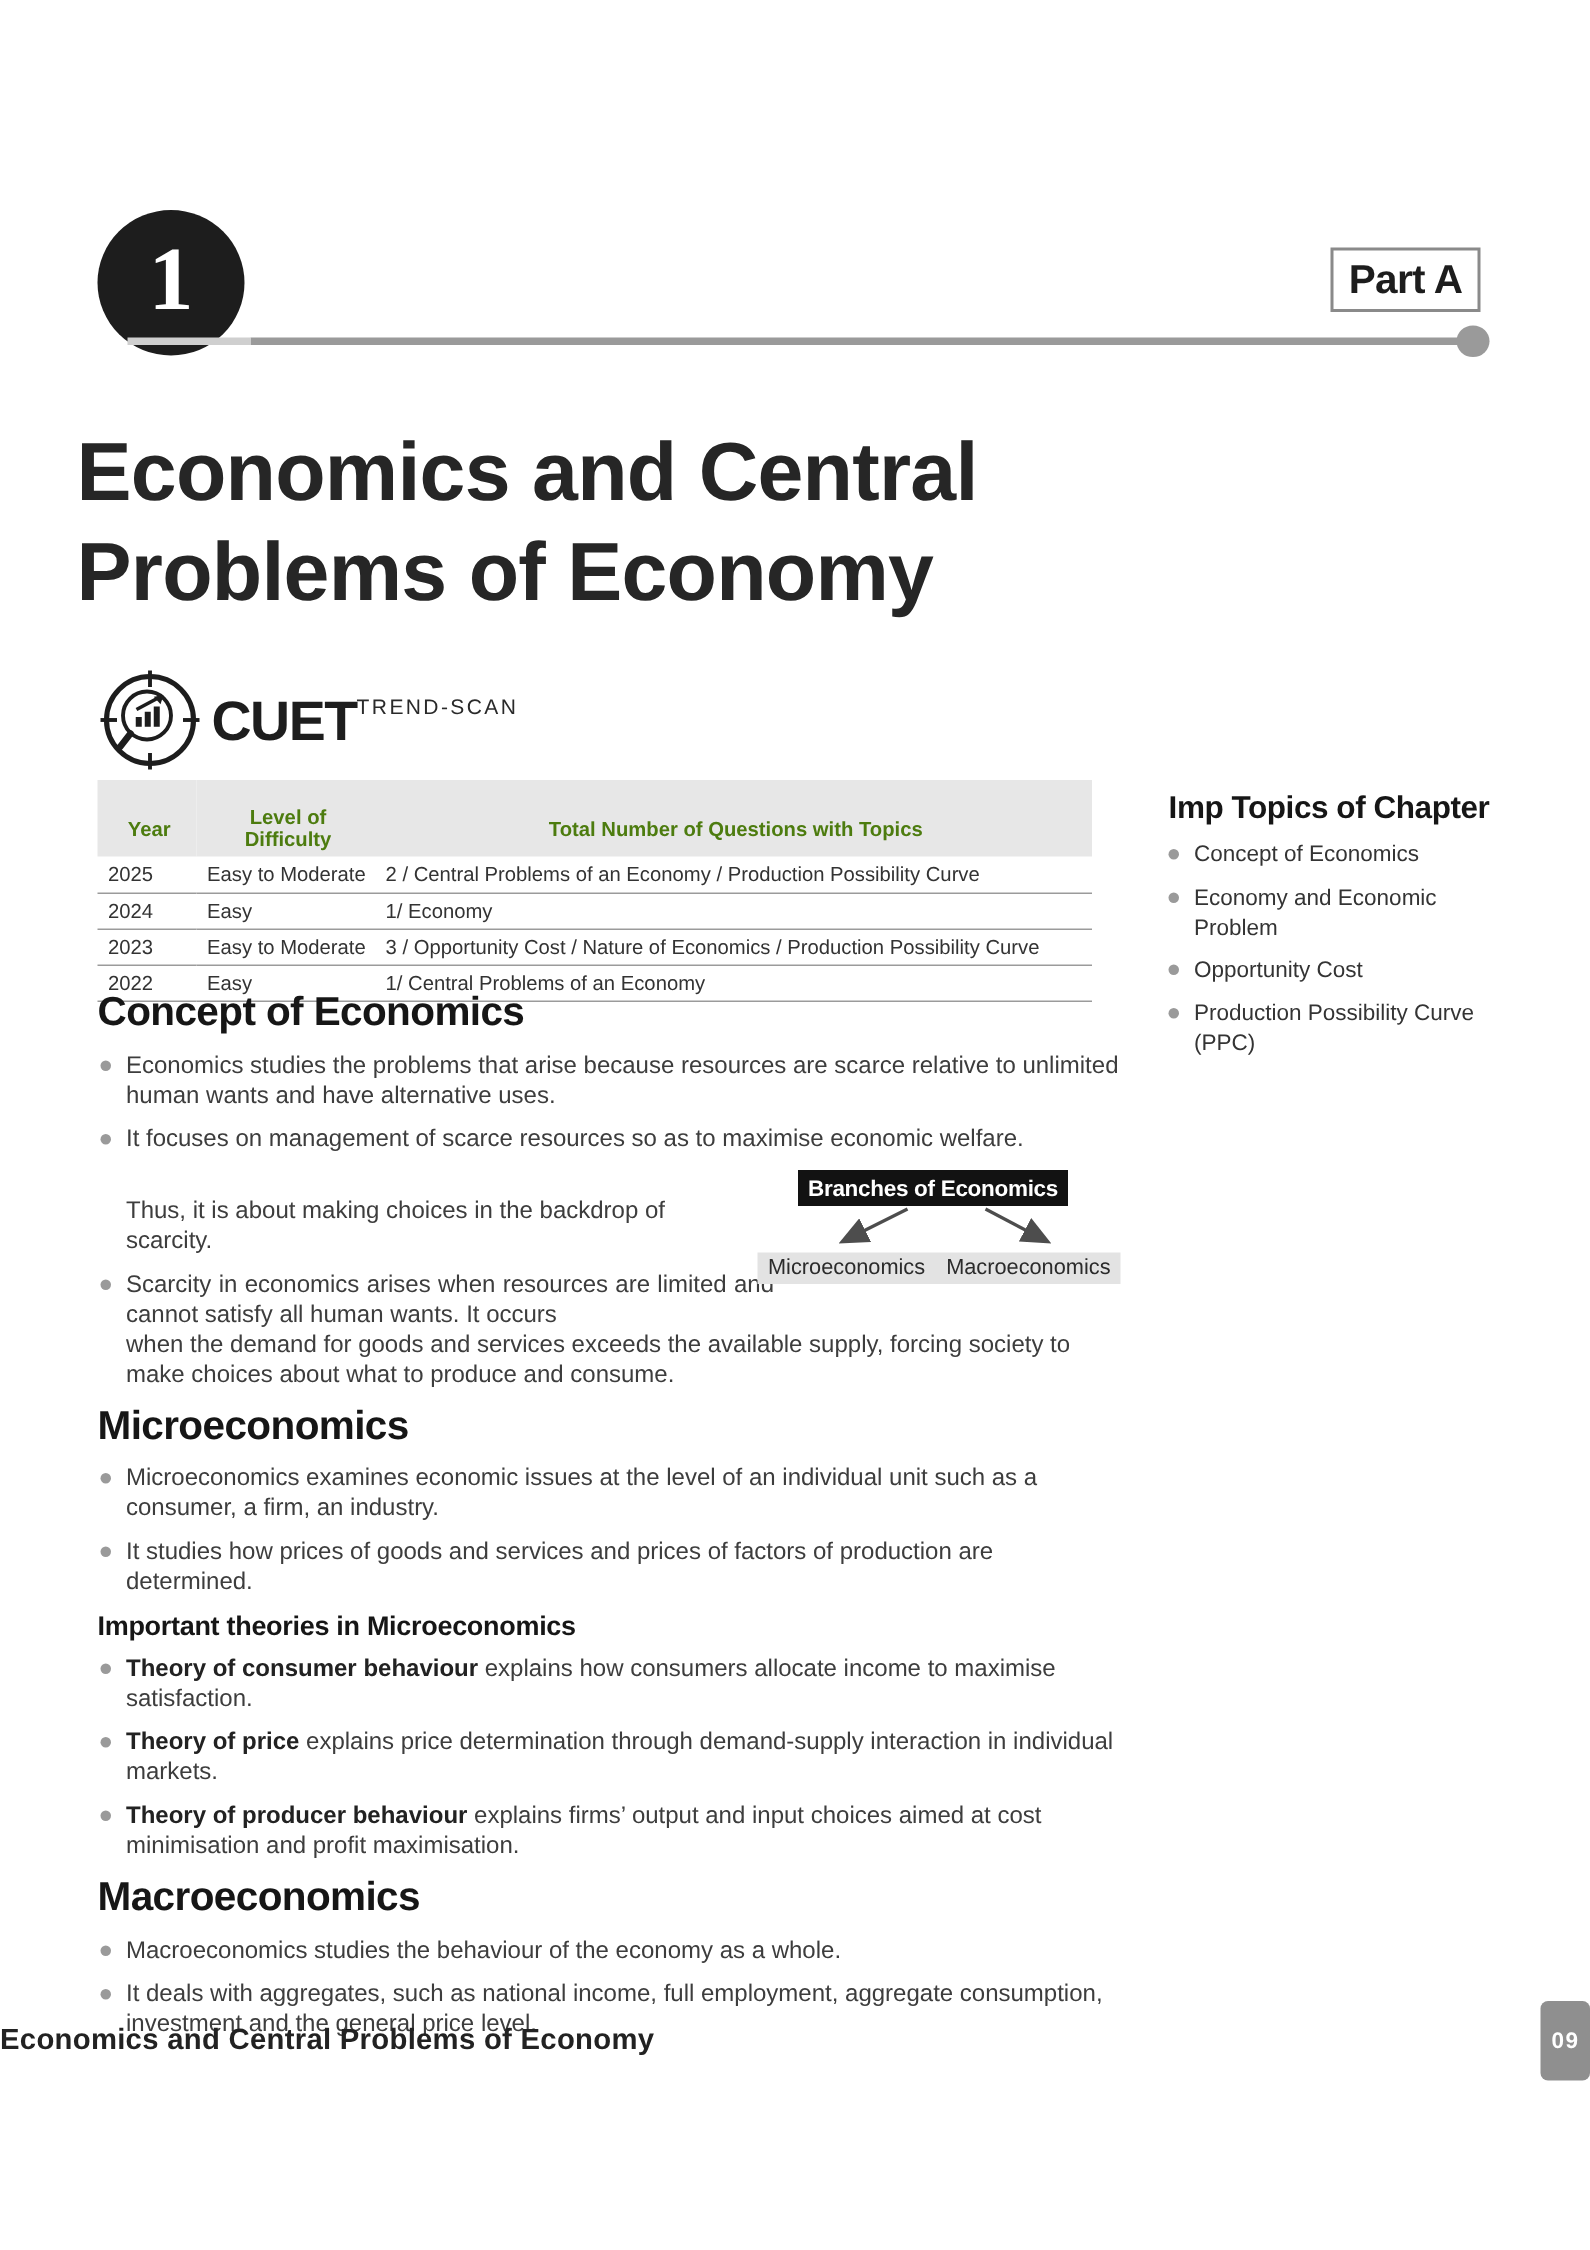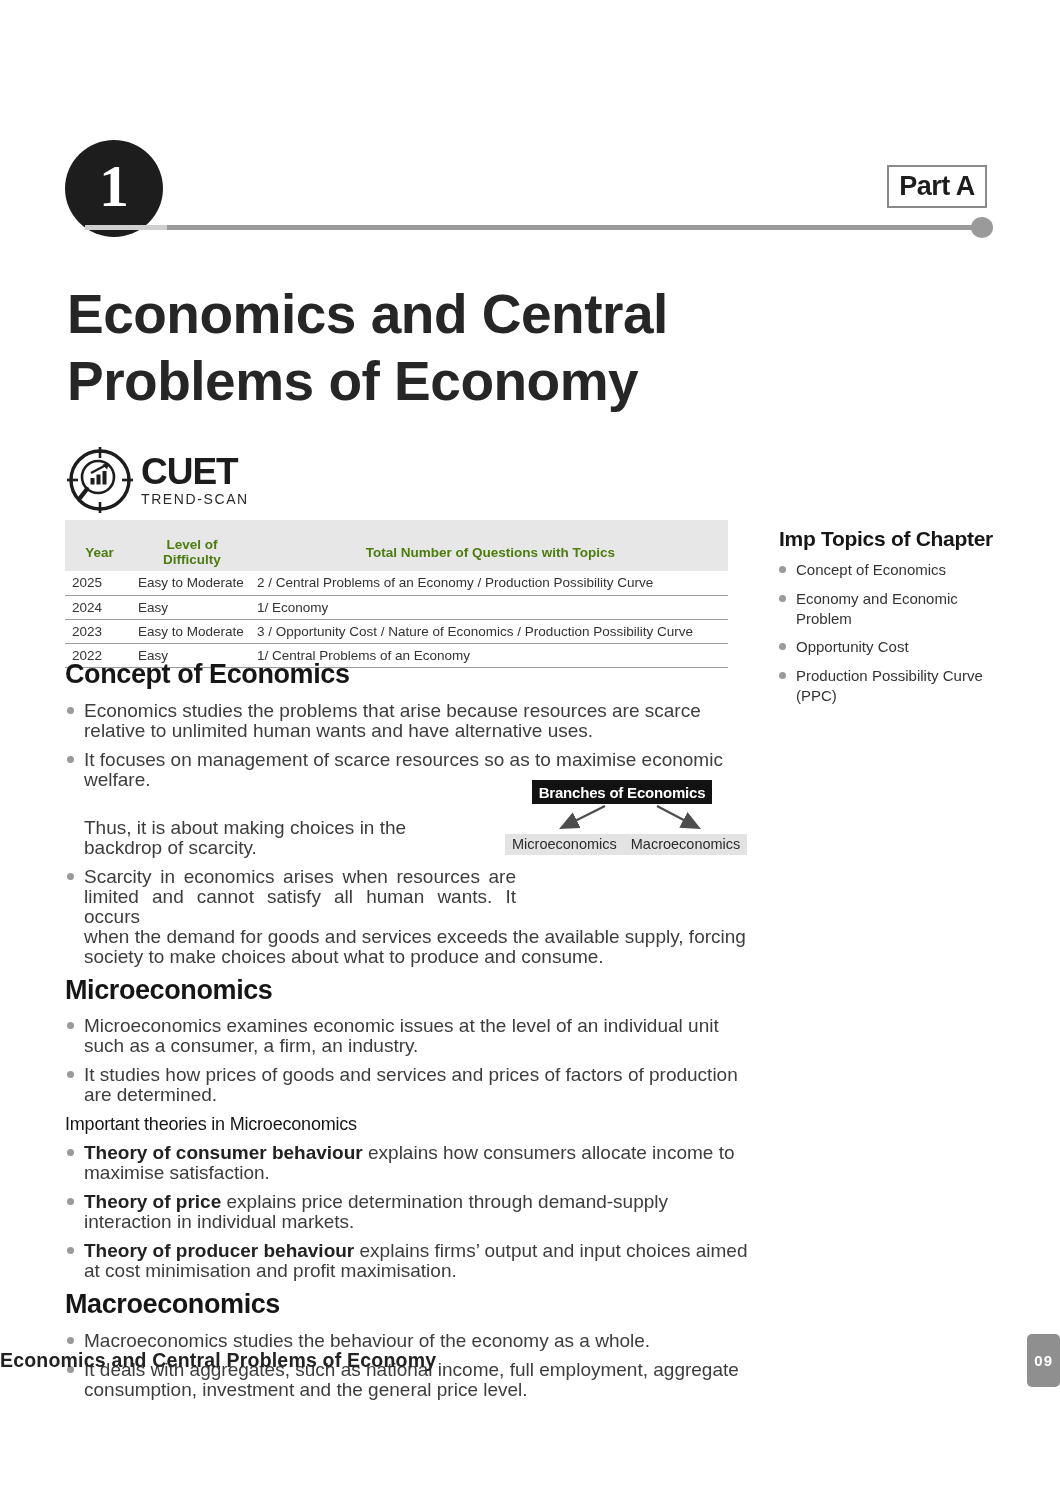--- a/index.html
+++ b/index.html
@@ -32,27 +32,27 @@
   .rule-light{position:absolute;left:85px;top:225px;width:82px;height:5px;background:var(--light-gray);z-index:3;}
   .rule-main{position:absolute;left:167px;top:225px;width:810px;height:5px;background:var(--line-gray);z-index:1;}
   .rule-dot{position:absolute;left:971px;top:217px;width:22px;height:21px;border-radius:50%;background:var(--line-gray);}
   .part-box{
     position:absolute;left:887px;top:165px;width:100px;height:43px;
     border:2px solid #8a8a8a;display:flex;align-items:center;justify-content:center;
     font-size:27px;font-weight:800;color:var(--accent-black);letter-spacing:-0.5px;
   }
   
   .page-title{
-    position:absolute;left:67px;top:281px;width:860px;
+    position:absolute;left:51px;top:281px;width:860px;
     font-size:55px;line-height:1.22;font-weight:900;color:#262626;letter-spacing:-0.5px;
   }
   
   .logo{position:absolute;left:66px;top:446px;display:flex;align-items:center;gap:7px;}
   .logo svg{display:block;}
-  .brand{display:flex;flex-direction:column;justify-content:center;}
+  .brand{display:flex;flex-direction:row;justify-content:center;text-align:center;}
   .brand .name{font-size:37px;font-weight:900;color:var(--accent-black);line-height:1;letter-spacing:-1px;}
   .brand .sub{font-size:14px;font-weight:400;color:#2a2a2a;letter-spacing:1.6px;margin-top:1px;}
   
   .trend-table{
     position:absolute;left:65px;top:520px;width:663px;border-collapse:collapse;table-layout:fixed;
     font-size:13.5px;
   }
   .trend-table th{
     background:var(--table-header-bg);text-align:center;color:#4d7c0f;font-weight:700;
     padding:17px 4px 4px 7px;height:24px;
@@ -62,22 +62,22 @@
   }
   .trend-table col.c1{width:66px;} .trend-table col.c2{width:119px;}
   
   .sidebar{position:absolute;left:777px;top:527px;width:218px;}
   .sidebar h3{font-size:21px;font-weight:800;color:#161616;letter-spacing:-0.3px;margin-bottom:9px;text-align:center;}
   .side-item{display:flex;margin-bottom:9px;font-size:15px;color:#343434;line-height:1.32;}
   .dot{flex:0 0 auto;width:7px;height:7px;border-radius:50%;background:#9a9a9a;margin:6px 10px 0 2px;}
   
   .main{position:absolute;left:65px;top:660px;width:684px;}
   .main h2{font-size:27px;font-weight:800;color:#161616;letter-spacing:-0.4px;margin:0 0 11px 0;line-height:1.1;}
-  .main h4{font-size:18px;font-weight:400;color:#161616;letter-spacing:-0.2px;margin:4px 0 8px 0;}
-  .bullet{display:flex;margin-bottom:9px;font-size:19px;line-height:20px;color:var(--body-text);}
+  .main h4{font-size:18px;font-weight:700;color:#161616;letter-spacing:-0.2px;margin:4px 0 8px 0;}
+  .bullet{display:flex;margin-bottom:9px;font-size:16px;line-height:20px;color:var(--body-text);}
   .bullet .bt{flex:1;}
   .bt b{color:#222222;font-weight:700;}
   .narrow2{display:block;max-width:392px;margin-top:28px;}
   .narrow3{display:block;width:432px;text-align:justify;}
   .mt{margin-top:14px;}
   
   .branches{position:absolute;left:440px;top:120px;width:232px;z-index:4;}
   .branches-title{
     margin-left:27px;width:180px;height:24px;background:#121212;color:#ffffff;
     display:flex;align-items:center;justify-content:center;

